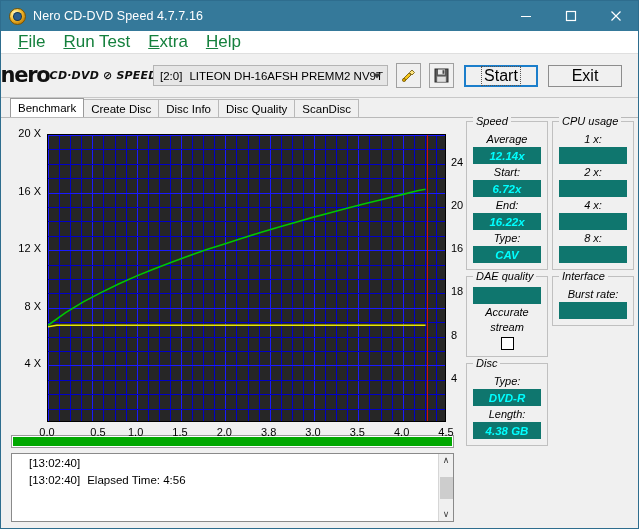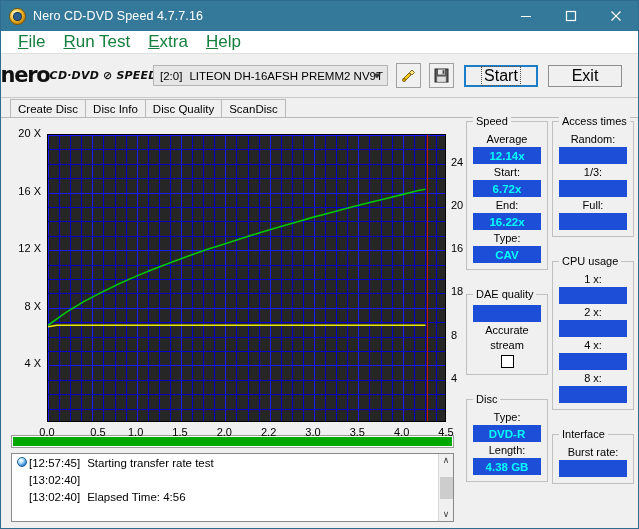--- a/index.html
+++ b/index.html
@@ -186,21 +186,21 @@
     position: relative;
     display: flex; flex-direction: column;
     background: #f0f0f0;
   }
   .right-pane {
     flex: 1 1 auto;
     display: flex;
     padding: 3px 4px 4px 2px;
     gap: 4px;
   }
-  .col { display: flex; flex-direction: column; gap: 24px; width: 82px; }
+  .col { display: flex; flex-direction: column; gap: 6px; width: 82px; font-style: italic; }
 
   
   .chart-wrap {
     position: relative;
     height: 310px;
     margin: 3px 0 0 0;
   }
   .plot {
     position: absolute;
     left: 46px; top: 13px;
@@ -295,21 +295,21 @@
     padding: 0 3px;
     font-size: 11px; color: #000;
     white-space: nowrap;
   }
   .fld-label {
     font-size: 11px; color: #000;
     text-align: center; margin-top: 2px; line-height: 13px;
   }
   .fld-label:first-of-type { margin-top: 0; }
   .fld-value {
-    background: #1d4ed8;
+    background: #0f766e;
     color: #00ffff;
     font-size: 11.5px;
     font-weight: bold;
     height: 17px;
     display: flex; align-items: center; justify-content: center;
     margin-top: 1px;
   }
   .fld-value.empty { color: transparent; }
   .chk-wrap { display: flex; justify-content: center; margin-top: 3px; }
   .chk {
@@ -382,20 +382,21 @@
 
     <div class="tb-btn start">
       <span class="lbl">Start</span>
     </div>
     <div class="tb-btn exit">
       <span>Exit</span>
     </div>
   </div>
 
   <div class="tabstrip">
+    <div class="tab active"><span>Benchmark</span></div>
     <div class="tab"><span>Create Disc</span></div>
     <div class="tab"><span>Disc Info</span></div>
     <div class="tab"><span>Disc Quality</span></div>
     <div class="tab"><span>ScanDisc</span></div>
   </div>
 
   <div class="body">
 
     <div class="left-pane">
 
@@ -475,41 +476,34 @@
             <div class="axis-label ylabel-right" style="top: 207.611px;">8</div>
             <div class="axis-label ylabel-right" style="top: 164.416px;">18</div>
             <div class="axis-label ylabel-right" style="top: 121.222px;">16</div>
             <div class="axis-label ylabel-right" style="top: 78.027px;">20</div>
             <div class="axis-label ylabel-right" style="top: 34.8324px;">24</div>
             <div class="axis-label xlabel" style="left: 26px; top: 305px;">0.0</div>
             <div class="axis-label xlabel" style="left: 77px; top: 305px;">0.5</div>
             <div class="axis-label xlabel" style="left: 114.667px; top: 305px;">1.0</div>
             <div class="axis-label xlabel" style="left: 159px; top: 305px;">1.5</div>
             <div class="axis-label xlabel" style="left: 203.333px; top: 305px;">2.0</div>
-            <div class="axis-label xlabel" style="left: 247.667px; top: 305px;">2.2</div>
+            <div class="axis-label xlabel" style="left: 247.667px; top: 305px;">3.8</div>
             <div class="axis-label xlabel" style="left: 292px; top: 305px;">3.0</div>
             <div class="axis-label xlabel" style="left: 336.333px; top: 305px;">3.5</div>
             <div class="axis-label xlabel" style="left: 380.667px; top: 305px;">4.0</div>
             <div class="axis-label xlabel" style="left: 425px; top: 305px;">4.5</div>
           </div>
       </div>
 
       <div class="progress-outer">
         <div class="progress-inner" id="progFill" style="width: 100%; background: rgb(0, 168, 0);"></div>
       </div>
 
       <div class="log-box">
         <div class="log-list" id="logList">
-            <div class="log-row">
-              <span class="log-ico">
-                <span class="dot"></span>
-              </span>
-              <span class="log-time">[12:57:45]</span>
-              <span class="log-msg">Starting transfer rate test</span>
-            </div>
             <div class="log-row">
               <span class="log-ico"></span>
               <span class="log-time">[13:02:40]</span>
             </div>
             <div class="log-row">
               <span class="log-ico"></span>
               <span class="log-time">[13:02:40]</span>
               <span class="log-msg">Elapsed Time:  4:56</span>
             </div>
           </div>
@@ -551,29 +545,20 @@
           <div class="legend">Disc</div>
           <div class="fld-label">Type:</div>
           <div class="fld-value">DVD-R</div>
           <div class="fld-label">Length:</div>
           <div class="fld-value">4.38 GB</div>
         </div>
       </div>
 
       <div class="col">
 
-        <div class="group">
-          <div class="legend">Access times</div>
-          <div class="fld-label">Random:</div>
-          <div class="fld-value empty"></div>
-          <div class="fld-label">1/3:</div>
-          <div class="fld-value empty"></div>
-          <div class="fld-label">Full:</div>
-          <div class="fld-value empty"></div>
-        </div>
 
         <div class="group">
           <div class="legend">CPU usage</div>
           <div class="fld-label">1 x:</div>
           <div class="fld-value empty"></div>
           <div class="fld-label">2 x:</div>
           <div class="fld-value empty"></div>
           <div class="fld-label">4 x:</div>
           <div class="fld-value empty"></div>
           <div class="fld-label">8 x:</div>

